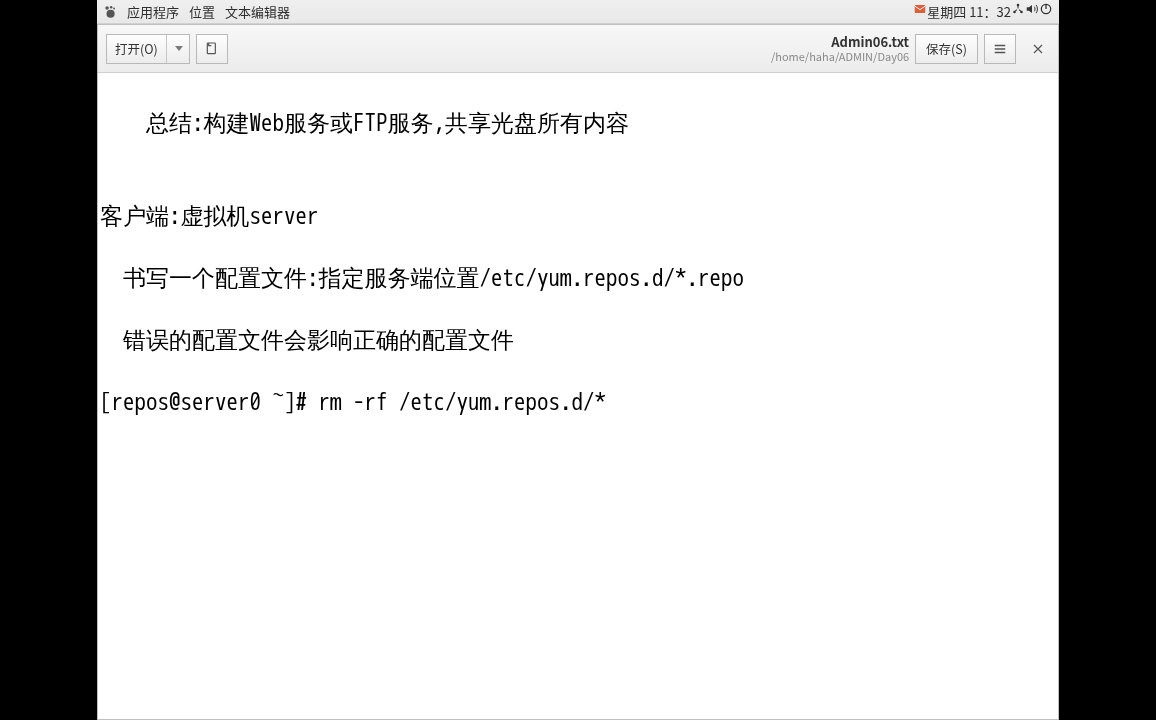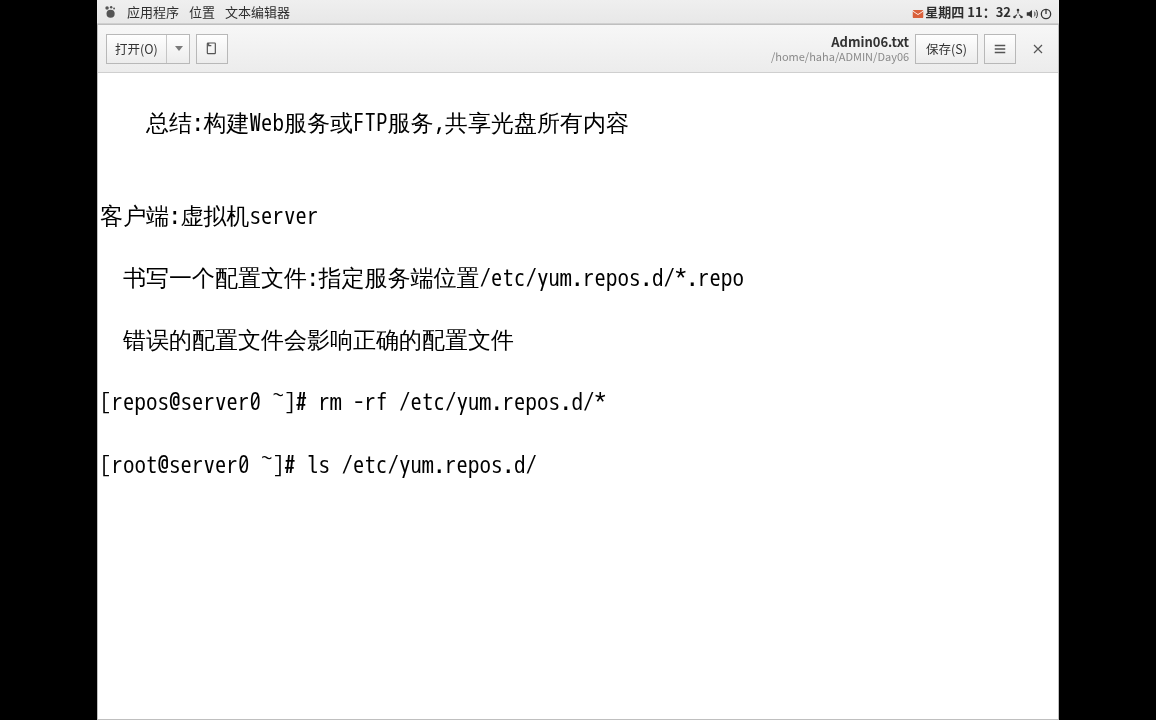--- a/index.html
+++ b/index.html
@@ -26,21 +26,21 @@
     height: 24px;
     background: linear-gradient(#efefef,#e8e8e8);
     border-bottom: 1px solid #d0d0d0;
     display: flex;
     align-items: center;
     padding: 0 6px;
     gap: 4px;
     color: #2e2e2e;
   }
   .menubar .left { display:flex; align-items:center; gap:10px; }
-  .menubar .right { margin-left:auto; display:flex; align-items:flex-end; gap:0;font-weight:bold; }
+  .menubar .right { margin-left:auto; display:flex; align-items:flex-start; gap:0; }
   .gnome-foot {
     width:14px; height:14px;
     display:inline-flex; align-items:center; justify-content:center;
     color:#555;
   }
   .menubar span.mitem { cursor:default; }
   .tray-icon { width:14px; height:14px; display:inline-block; }
 
   
   .editor-window {
@@ -197,20 +197,19 @@
       </div>
     </div>
 
     <div class="textarea">
 <span class="l">    总结:构建Web服务或FTP服务,共享光盘所有内容</span>
 <span class="l"></span>
 <span class="l">客户端:虚拟机server</span>
 <span class="l">  书写一个配置文件:指定服务端位置/etc/yum.repos.d/*.repo</span>
 <span class="l">  错误的配置文件会影响正确的配置文件</span>
 <span class="l">[repos@server0 ~]# rm -rf /etc/yum.repos.d/*</span>
-<span class="l">[root@server0 ~]# ls /etc/yum.repos.d/</span>
 <span class="l">&nbsp;</span>
 <span class="l">&nbsp;</span>
     </div>
 
   </div>
 
 </div>
 
 </body></html>

